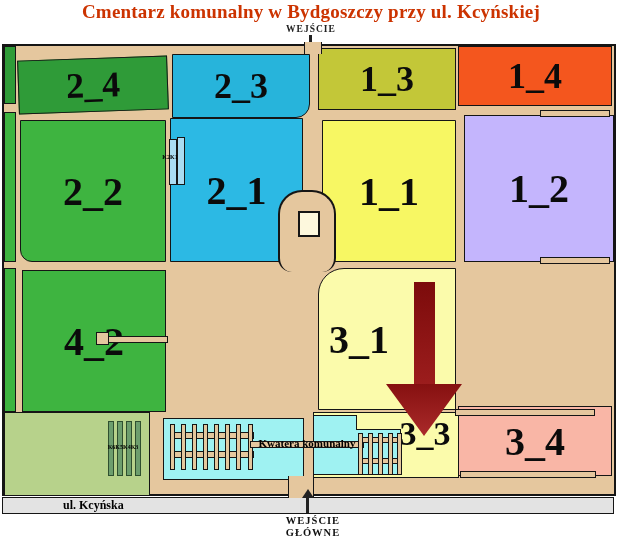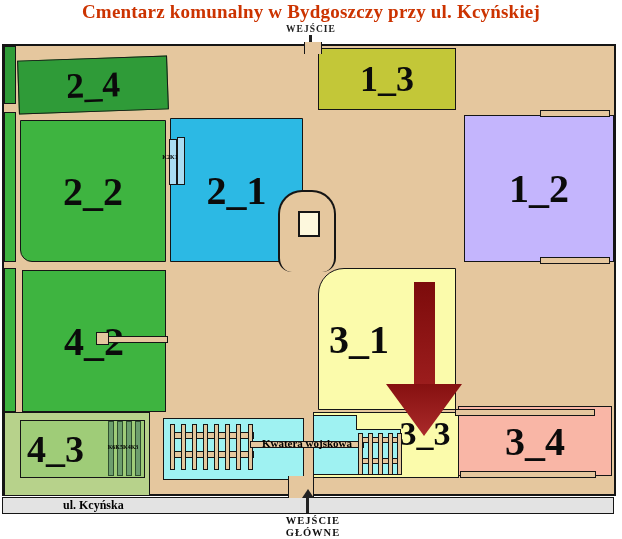--- a/index.html
+++ b/index.html
@@ -87,44 +87,50 @@
 
 <div class="abs" id="map">
   <div class="strip" id="strip-r1"></div>
   <div class="strip" id="strip-r2"></div>
   <div class="strip" id="strip-r3"></div>
   <div id="backdrop-44"></div>
 
   <div class="sec r1" id="s24">
       <span>2_4</span>
     </div>
+  <div class="sec r1" id="s23">
+      <span>2_3</span>
+    </div>
   <div class="sec r1" id="s13">
       <span>1_3</span>
+    </div>
+  <div class="sec r1" id="s14">
+      <span>1_4</span>
     </div>
 
   <div class="sec" id="s22">
       <span>2_2</span>
     </div>
   <div class="sec" id="s21">
       <span>2_1</span>
+    </div>
+  <div class="sec" id="s11">
+      <span>1_1</span>
     </div>
   <div class="sec" id="s12">
       <span>1_2</span>
     </div>
 
   <div class="sec" id="s42">
       <span>4_2</span>
     </div>
   <div class="sec" id="s31">
       <span>3_1</span>
     </div>
 
-  <div class="sec" id="s43">
-      <span>4_3</span>
-    </div>
   <div class="sec" id="s33">
       <span class="lbl">3_3</span>
     </div>
   <div class="sec" id="mil-left"></div>
   <div class="sec" id="mil-right"></div>
   <div class="sec" id="mil-notch"></div>
   <div class="sec" id="s34">
       <span>3_4</span>
     </div>
 
@@ -156,21 +162,21 @@
     <div class="tanbar" style="left:0;top:0;width:5px;height:46px;"></div>
     <div class="tanbar" style="left:11px;top:0;width:5px;height:46px;"></div>
     <div class="tanbar" style="left:22px;top:0;width:5px;height:46px;"></div>
     <div class="tanbar" style="left:33px;top:0;width:5px;height:46px;"></div>
     <div class="tanbar" style="left:44px;top:0;width:5px;height:46px;"></div>
     <div class="tanbar" style="left:55px;top:0;width:5px;height:46px;"></div>
     <div class="tanbar" style="left:66px;top:0;width:5px;height:46px;"></div>
     <div class="tanbar" style="left:78px;top:0;width:5px;height:46px;"></div>
   </div>
   <div class="tanbar abs" id="ext-bar"></div>
-  <div class="abs" id="mil-label">Kwatera wojskowa</div>
+  <div class="abs" id="mil-label">Kwatera komunalny</div>
   <div class="abs" id="grid">
     <div class="tanbar" style="left:0;top:4px;width:44px;height:6px;"></div>
     <div class="tanbar" style="left:0;top:25px;width:44px;height:6px;"></div>
     <div class="tanbar" style="left:0;top:0;width:5px;height:42px;"></div>
     <div class="tanbar" style="left:10px;top:0;width:5px;height:42px;"></div>
     <div class="tanbar" style="left:20px;top:0;width:5px;height:42px;"></div>
     <div class="tanbar" style="left:30px;top:0;width:5px;height:42px;"></div>
     <div class="tanbar" style="left:39px;top:0;width:5px;height:42px;"></div>
   </div>
 </div>

